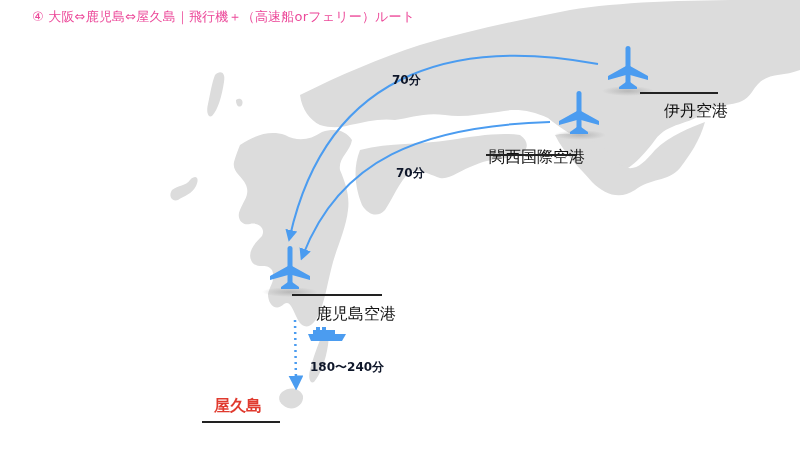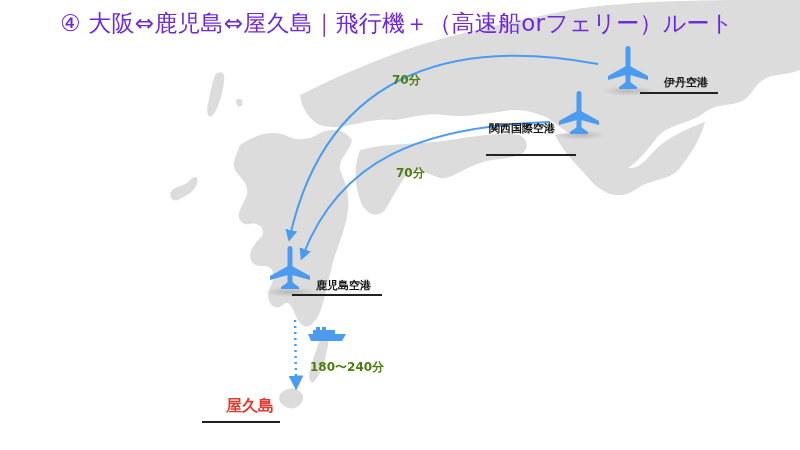--- a/index.html
+++ b/index.html
@@ -1,22 +1,22 @@
 <!DOCTYPE html>
 <html><head>
 <meta charset="utf-8">
 <style>
   html, body { margin: 0; padding: 0; }
   body { width: 800px; height: 450px; background: #ffffff; overflow: hidden; position: relative;
          font-family: "DejaVu Sans", "Liberation Sans", sans-serif; }
   #map { position: absolute; left: 0; top: 0; width: 800px; height: 450px; }
-  .title { position: absolute; left: 60px; top: 8px; font-size: 23px; color: #6d28d9; white-space: nowrap; letter-spacing: 0.2px; }
-  .label { position: absolute; font-size: 11px; font-weight: bold; color: #111; white-space: nowrap; }
+  .title { position: absolute; left: 32px; top: 8px; font-size: 13px; color: #ec4899; white-space: nowrap; letter-spacing: 0.2px; }
+  .label { position: absolute; font-size: 16px; font-weight: normal; color: #111; white-space: nowrap; margin-top: 26px; }
   .uline { position: absolute; height: 2px; background: #222; }
-  .dur { position: absolute; font-size: 12px; font-weight: bold; color: #4d7c0f; white-space: nowrap; }
+  .dur { position: absolute; font-size: 12px; font-weight: bold; color: #0f172a; white-space: nowrap; }
   .dest { position: absolute; font-size: 16px; font-weight: bold; white-space: nowrap; }
 </style>
 </head>
 <body>
 
 <svg id="map" viewBox="0 0 800 450" xmlns="http://www.w3.org/2000/svg">
   <defs>
     <marker id="arrowhead" markerWidth="6" markerHeight="6" refX="3" refY="3" orient="auto">
       <path d="M0,0 L6,3 L0,6 Z" fill="#4b9cf0"></path>
     </marker>
@@ -95,14 +95,14 @@
 
 <div class="label" style="left:664px; top:75px;">伊丹空港</div>
 <div class="uline" style="left:640px; top:92px; width:78px;"></div>
 
 <div class="label" style="left:489px; top:121px;">関西国際空港</div>
 <div class="uline" style="left:486px; top:154px; width:90px;"></div>
 
 <div class="label" style="left:316px; top:278px;text-align:center;">鹿児島空港</div>
 <div class="uline" style="left:292px; top:294px; width:90px;"></div>
 
-<div class="dest" style="left:214px; top:396px; color:#e03a2e;margin-left:12px;">屋久島</div>
+<div class="dest" style="left:214px; top:396px; color:#e03a2e;">屋久島</div>
 <div class="uline" style="left:202px; top:421px; width:78px;"></div>
 
 </body></html>

